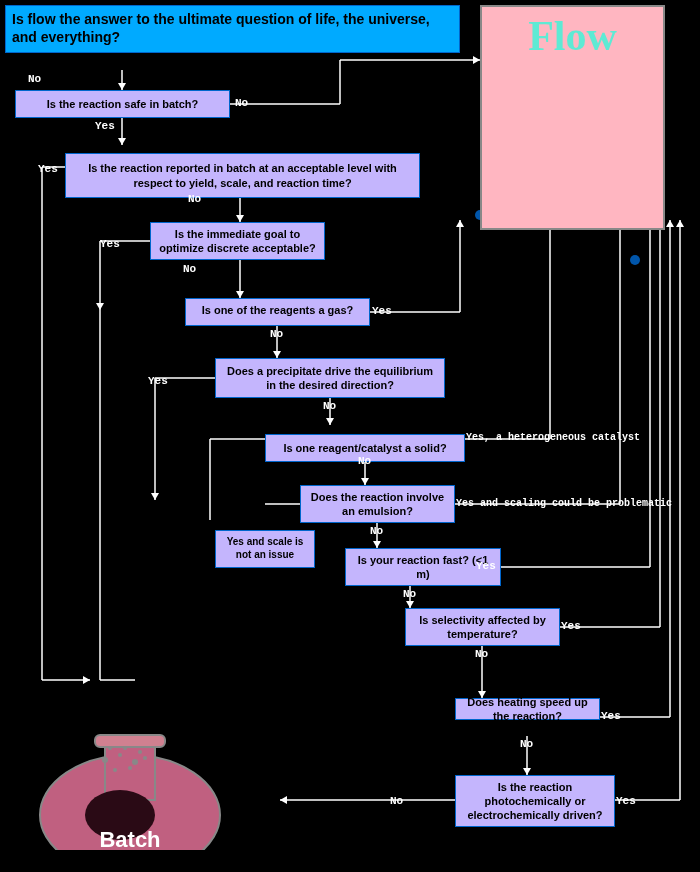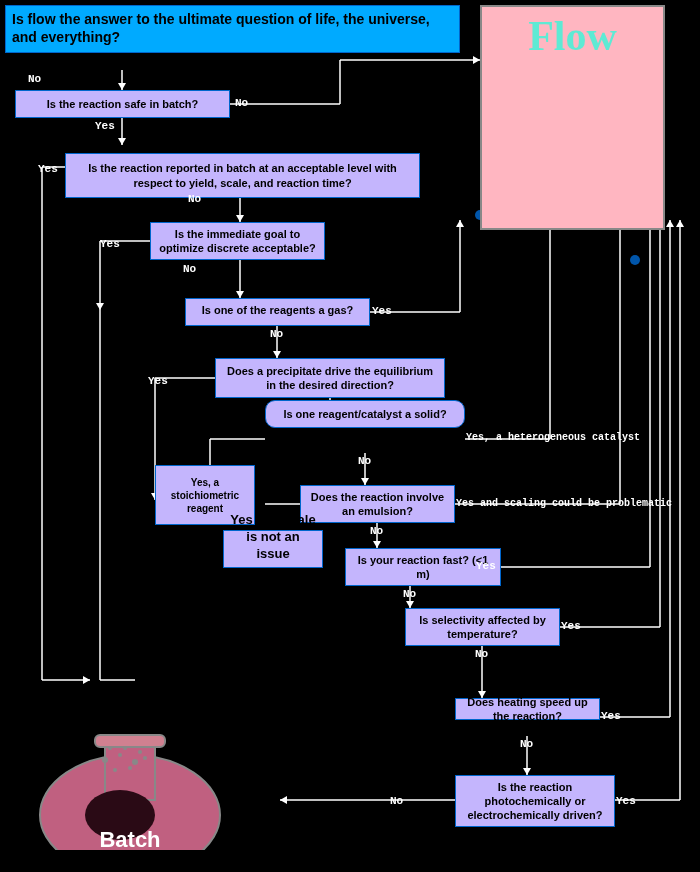--- a/index.html
+++ b/index.html
@@ -213,38 +213,35 @@
   <div class="label-white" style="left:372px;top:305px;">Yes</div>
   <div class="label-white" style="left:270px;top:328px;">No</div>
 
   <div class="box" style="left:215px;top:358px;width:230px;height:40px;display:flex;align-items:center;justify-content:center;">
     <span>Does a precipitate drive the
 equilibrium in the desired direction?</span>
   </div>
   <div class="label-white" style="left:148px;top:375px;">Yes</div>
   <div class="label-white" style="left:323px;top:400px;">No</div>
 
-  <div class="box" style="left:265px;top:400px;width:200px;height:28px;display:flex;align-items:center;justify-content:center;border-radius:10px;">
+  <div class="box" style="left:265px;top:434px;width:200px;height:28px;display:flex;align-items:center;justify-content:center;">
     <span>Is one reagent/catalyst a solid?</span>
   </div>
   <div class="label-white" style="left:466px;top:432px;font-size:10px;">Yes, a heterogeneous catalyst</div>
   <div class="label-white" style="left:358px;top:455px;">No</div>
 
-  <div class="box" style="left:155px;top:465px;width:100px;height:60px;font-size:10px;display:flex;align-items:center;justify-content:center;">
-    <span>Yes, a stoichiometric reagent</span>
-  </div>
 
   <div class="box" style="left:300px;top:485px;width:155px;height:38px;display:flex;align-items:center;">
     <span>Does the reaction
 involve an emulsion?</span>
   </div>
   <div class="label-white" style="left:456px;top:498px;font-size:10px;">Yes and scaling could be problematic</div>
   <div class="label-white" style="left:370px;top:525px;">No</div>
 
-  <div class="box" style="left:215px;top:530px;width:100px;height:38px;font-size:13px;display:flex;align-items:flex-end;justify-content:center;margin-left:8px;">
+  <div class="box" style="left:215px;top:530px;width:100px;height:38px;font-size:10px;display:flex;align-items:flex-start;justify-content:center;">
     <span>Yes and scale is not an issue</span>
   </div>
 
   <div class="box" style="left:345px;top:548px;width:156px;height:38px;display:flex;align-items:center;justify-content:center;">
     <span>Is your reaction
 fast? (&lt;1 m)</span>
   </div>
   <div class="label-white" style="left:476px;top:560px;">Yes</div>
   <div class="label-white" style="left:403px;top:588px;">No</div>
 

